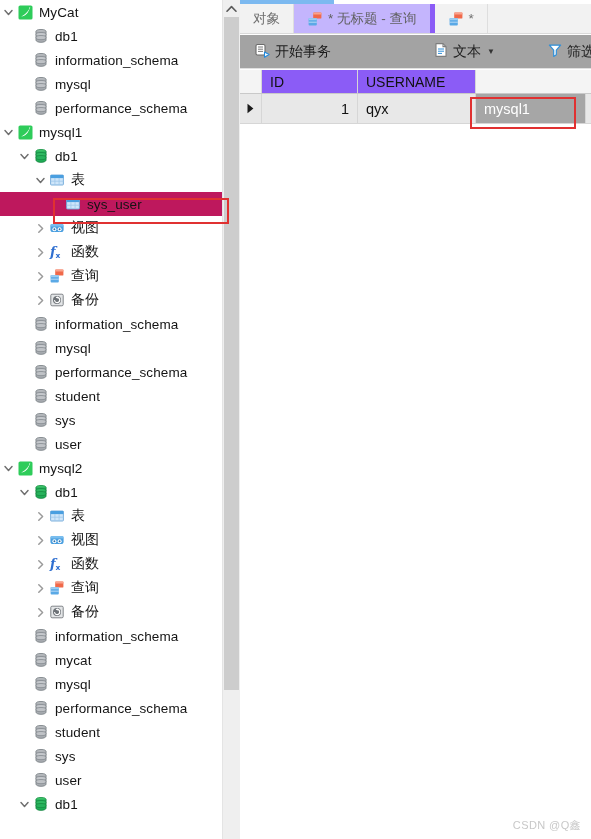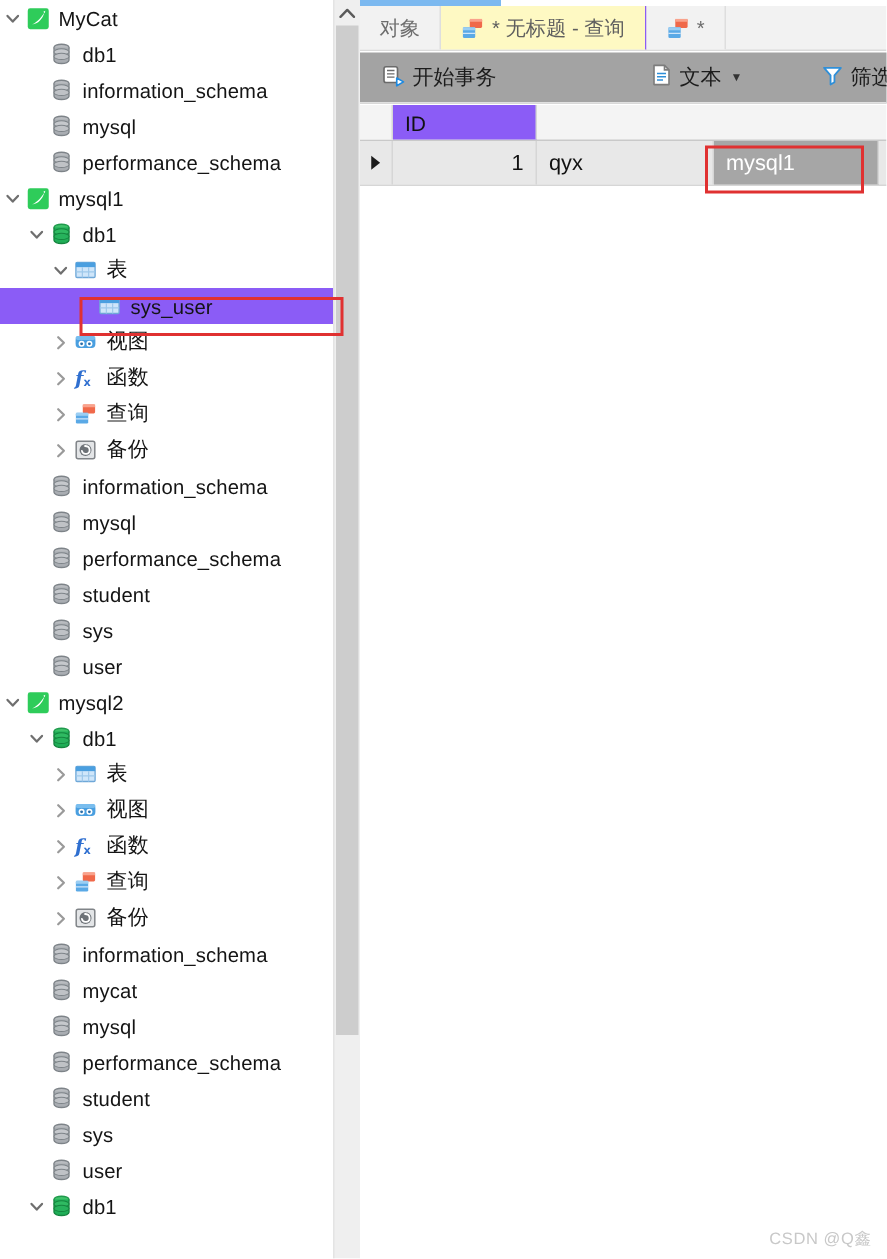--- a/index.html
+++ b/index.html
@@ -23,21 +23,21 @@
   }
   .tree-row {
     position: relative;
     height: 24px;
     display: flex;
     align-items: center;
     white-space: nowrap;
     padding-right: 4px;
     text-align: right;
   }
-  .tree-row.selected { background: #8b5cf6; }
+  .tree-row.selected { background: #be185d; }
   .twisty {
     width: 16px; min-width: 16px; height: 24px;
     display: flex; align-items: center; justify-content: center;
     color: #8a8a8a; font-size: 11px; line-height: 1;
   }
   .twisty svg { display: block; }
   .spacer16 { width: 16px; min-width: 16px; height: 1px; }
   .tree-icon {
     width: 18px; min-width: 18px; height: 18px;
     margin-right: 5px;
@@ -88,23 +88,23 @@
     display: flex; align-items: center;
     padding: 0 13px;
     font-size: 13.5px;
     color: #6e6e6e;
     background: #f2f2f2;
     border-right: 1px solid #dedede;
     gap: 5px;
     white-space: nowrap;
   }
   .tab.active {
-    background: #fef9c3;
+    background: #c4b5fd;
     color: #5f5f5f;
-    border-right: 1px solid #8b5cf6;
+    border-right: 5px solid #8b5cf6;
   }
   .tab .tabicon { width: 16px; min-width: 16px; height: 16px; display: block; }
 
   #toolbar {
     position: absolute; left: 0; top: 35px;
     width: 372px; height: 34px;
     background: #a3a3a3;
     border-bottom: 1px solid #e0e0e0;
     display: flex; align-items: center;
     padding-left: 8px;
@@ -814,20 +814,21 @@
           </svg>
         </span>
         <span>列</span>
       </div>
     </div>
 
     <div id="grid">
       <div id="grid-header">
         <div class="gh-corner"></div>
       <div class="gh-cell" style="width: 96px; min-width: 96px;">ID</div>
+          <div class="gh-cell" style="width: 118px; min-width: 118px;">USERNAME</div>
           <div class="gh-cell" style="width: 110px; min-width: 110px; margin-top: 34px;">ADDRESS</div>
         </div>
       <div id="grid-row">
         <div class="gr-marker">
           <svg width="9" height="11" viewBox="0 0 9 11">
               <path d="M1.5 0.8 L7.4 5.5 L1.5 10.2 Z" fill="#1a1a1a"></path>
             </svg>
         </div>
       <div class="gr-cell num" style="width: 96px; min-width: 96px;">1</div>
           <div class="gr-cell" style="width: 118px; min-width: 118px;">qyx</div>

